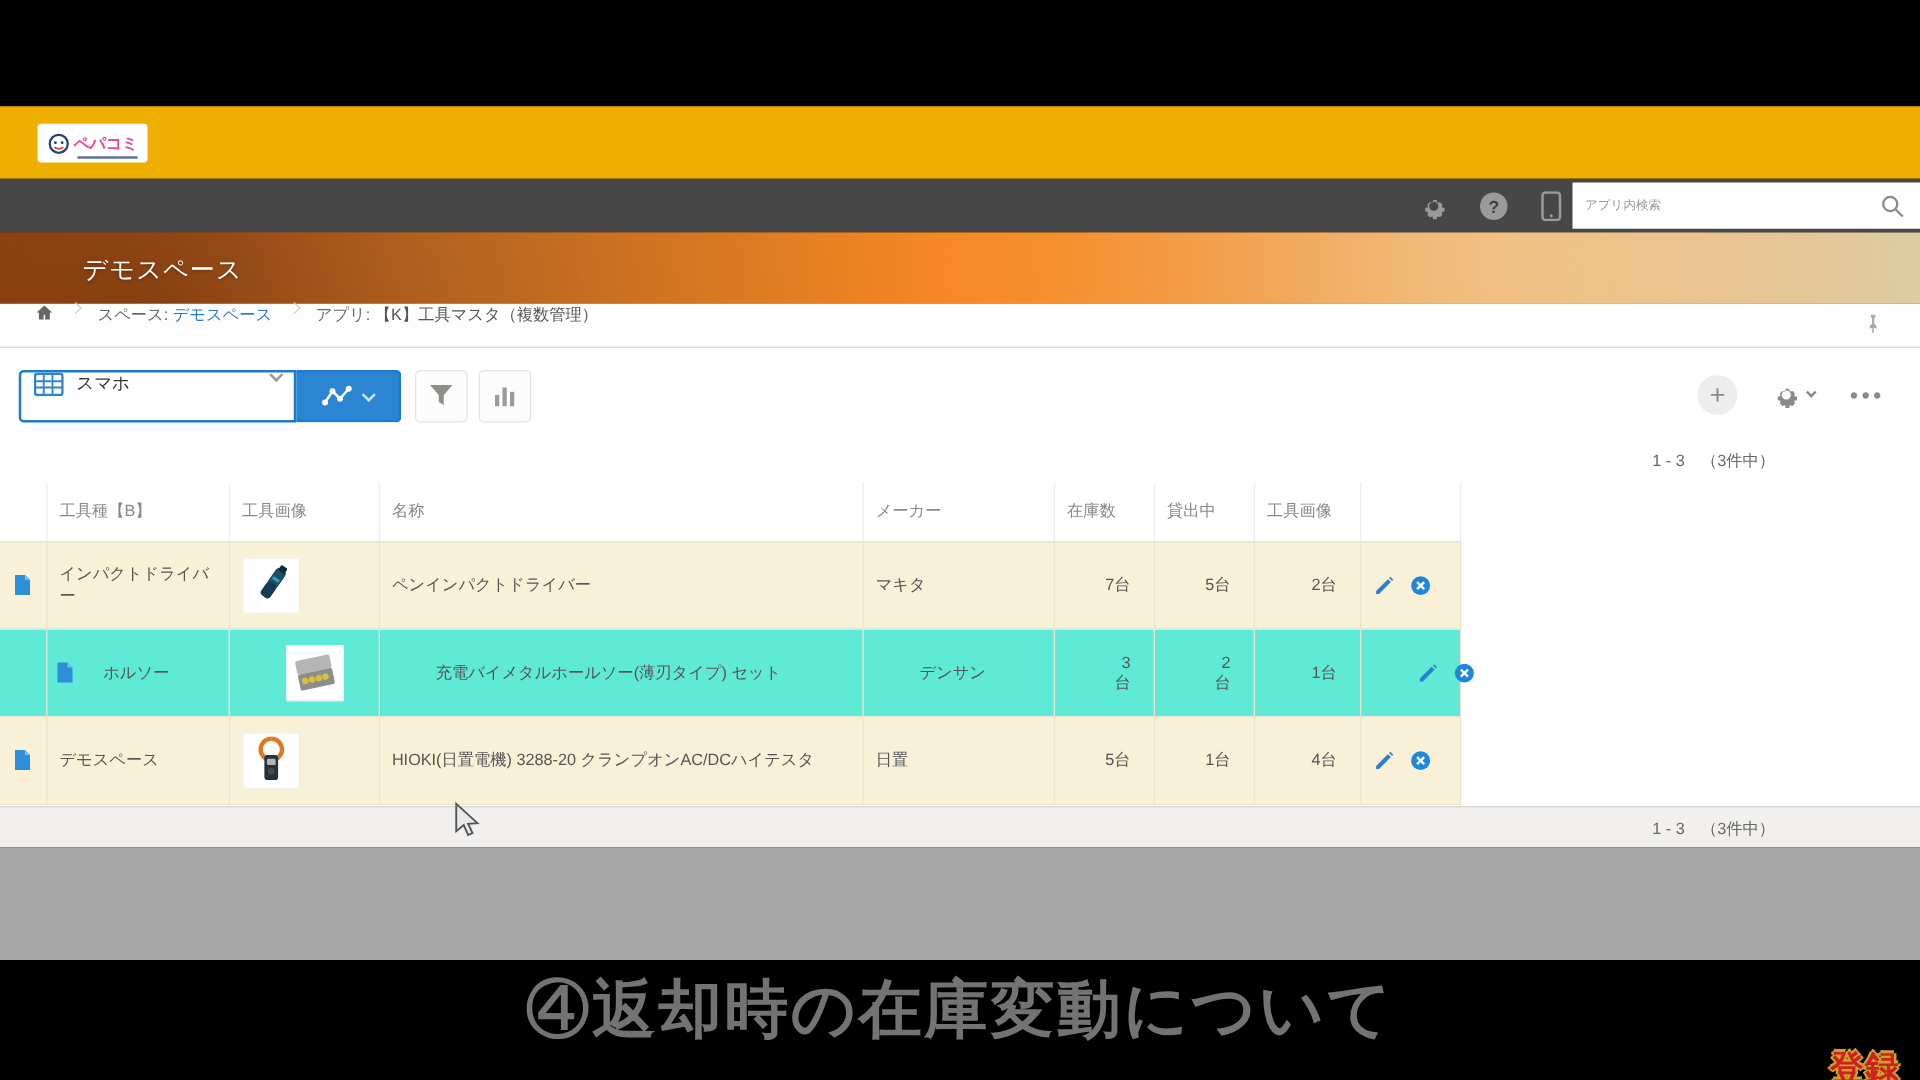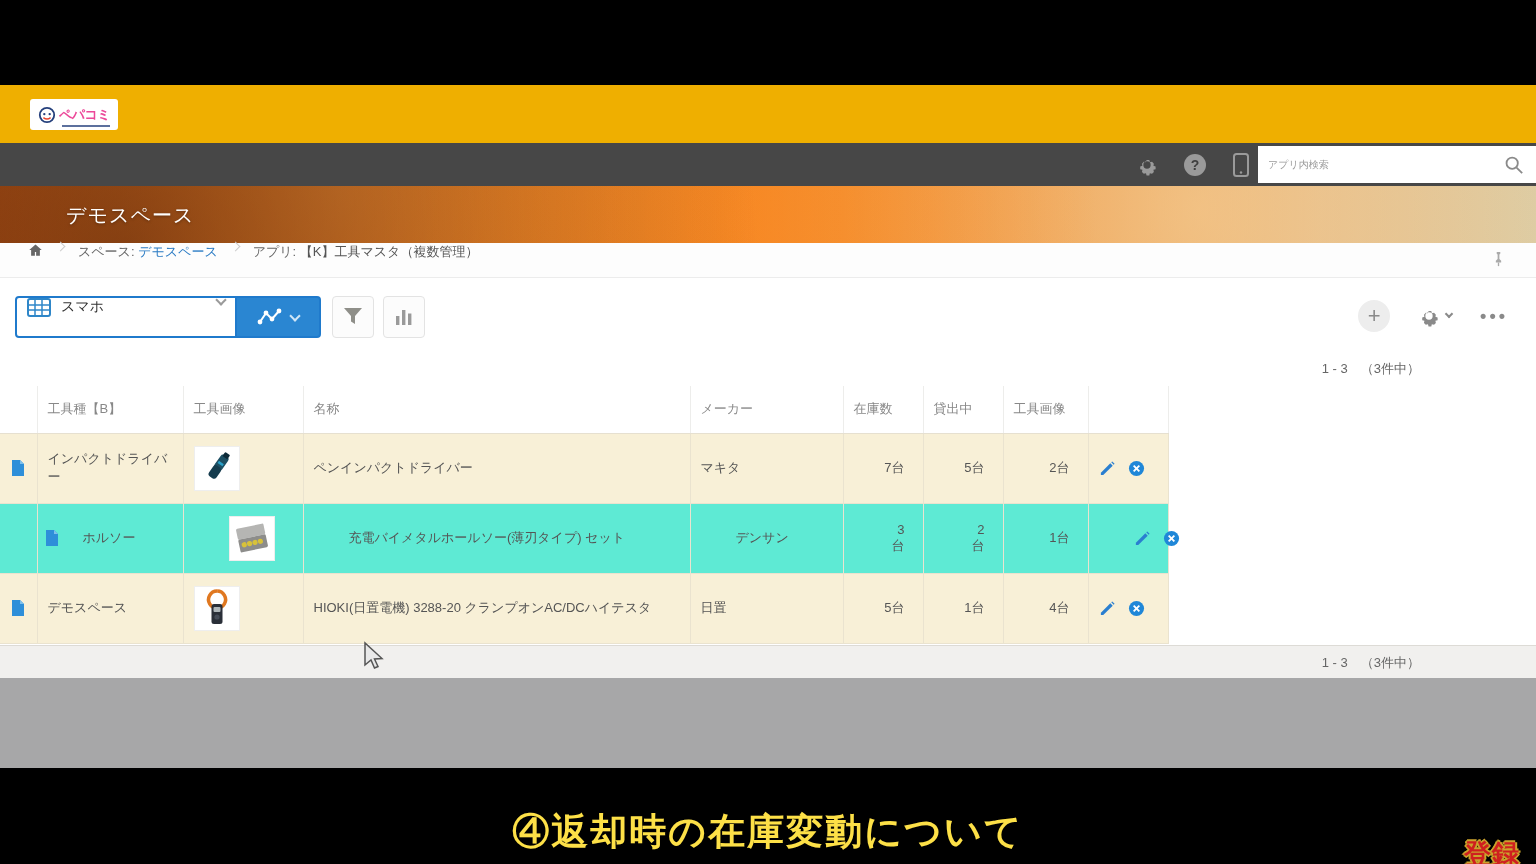--- a/index.html
+++ b/index.html
@@ -98,23 +98,23 @@
   .grid tr.plain td { background:#5eead4;padding-left:45px; }
   .col-icon { width:37px; } .col-type { width:146px; } .col-img { width:120px; } .col-name { width:387px; }
   .col-maker{ width:153px; } .col-num { width:80px; } .col-num2{ width:80px; } .col-num3{ width:85px; } .col-act { width:80px; }
   .num-cell { text-align:right; color:#666; padding-right:18px !important;margin-left:17px; }
   .img-box { width:46px; height:45px; background:#fff; border:1px solid #eee; display:flex; align-items:center; justify-content:center; }
   .act-cell { white-space:nowrap; }
   .act-cell svg { cursor:pointer; margin-right:12px; vertical-align:middle; }
   .doc-icon { cursor:pointer; display:block; margin:0 auto; }
 
   
-  .caption { position:absolute; top:6px; width:100%; text-align:center; color:#fde047; font-size:37px; font-weight:900; letter-spacing:2px;
+  .caption { position:absolute; top:6px; width:100%; text-align:center; color:#737373; font-size:51px; font-weight:900; letter-spacing:2px;
      text-shadow:-4px -4px 0 #000,4px -4px 0 #000,-4px 4px 0 #000,4px 4px 0 #000,-5px 0 0 #000,5px 0 0 #000,0 -5px 0 #000,0 5px 0 #000,
-       -3px 5px 0 #000,3px 5px 0 #000,-5px 3px 0 #000,5px 3px 0 #000;margin-top:33px; }
+       -3px 5px 0 #000,3px 5px 0 #000,-5px 3px 0 #000,5px 3px 0 #000; }
   .reg-badge { position:absolute; right:16px; bottom:-8px; color:#cf1f1f; font-size:27px; font-weight:900; letter-spacing:1px;
      text-shadow:-2px 0 0 #caa22c,2px 0 0 #caa22c,0 -2px 0 #caa22c,0 2px 0 #caa22c,-1px -1px 0 #caa22c,1px 1px 0 #caa22c; }
 
   .cursor { position:absolute; left:363px; top:641px; z-index:50; }
 </style>
 </head>
 <body>
 
 <div id="stage">
 

